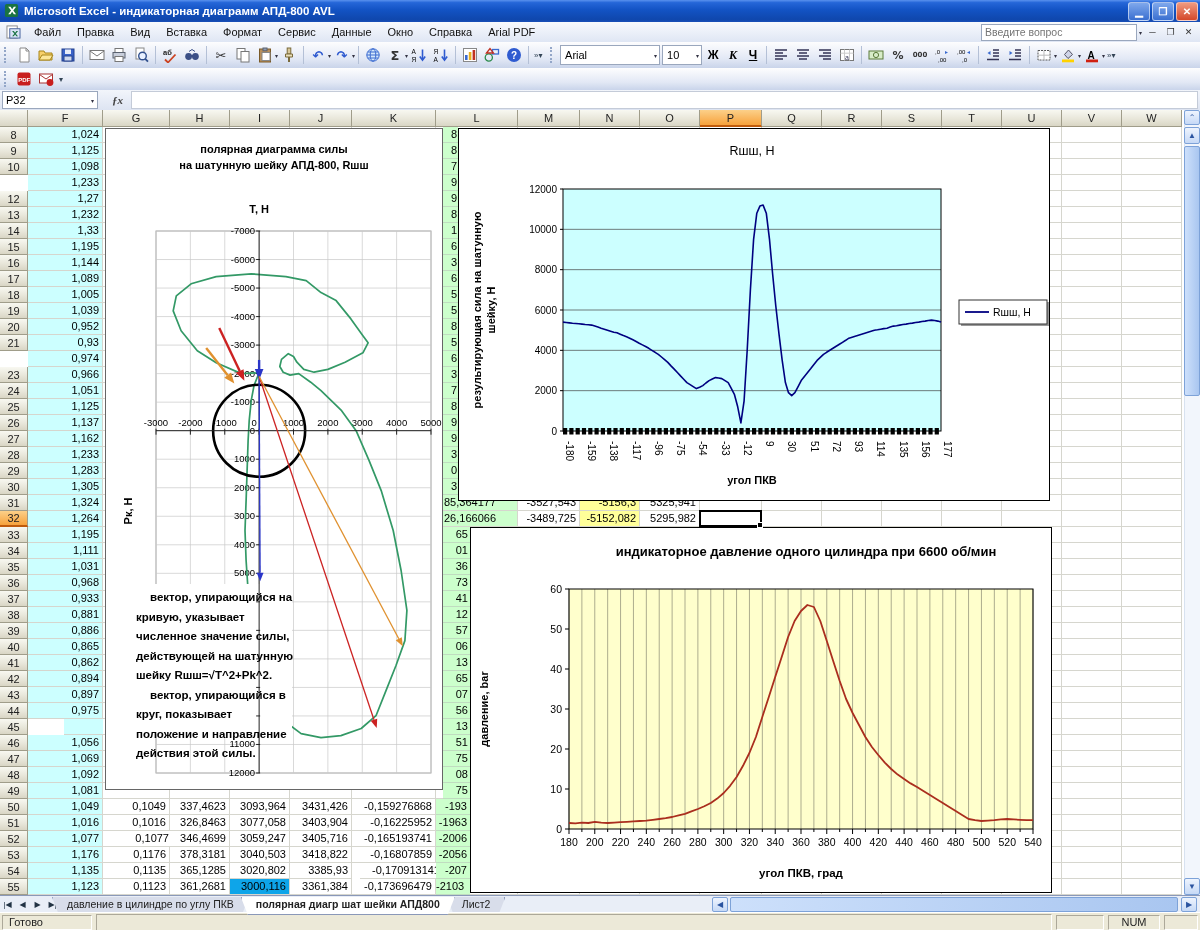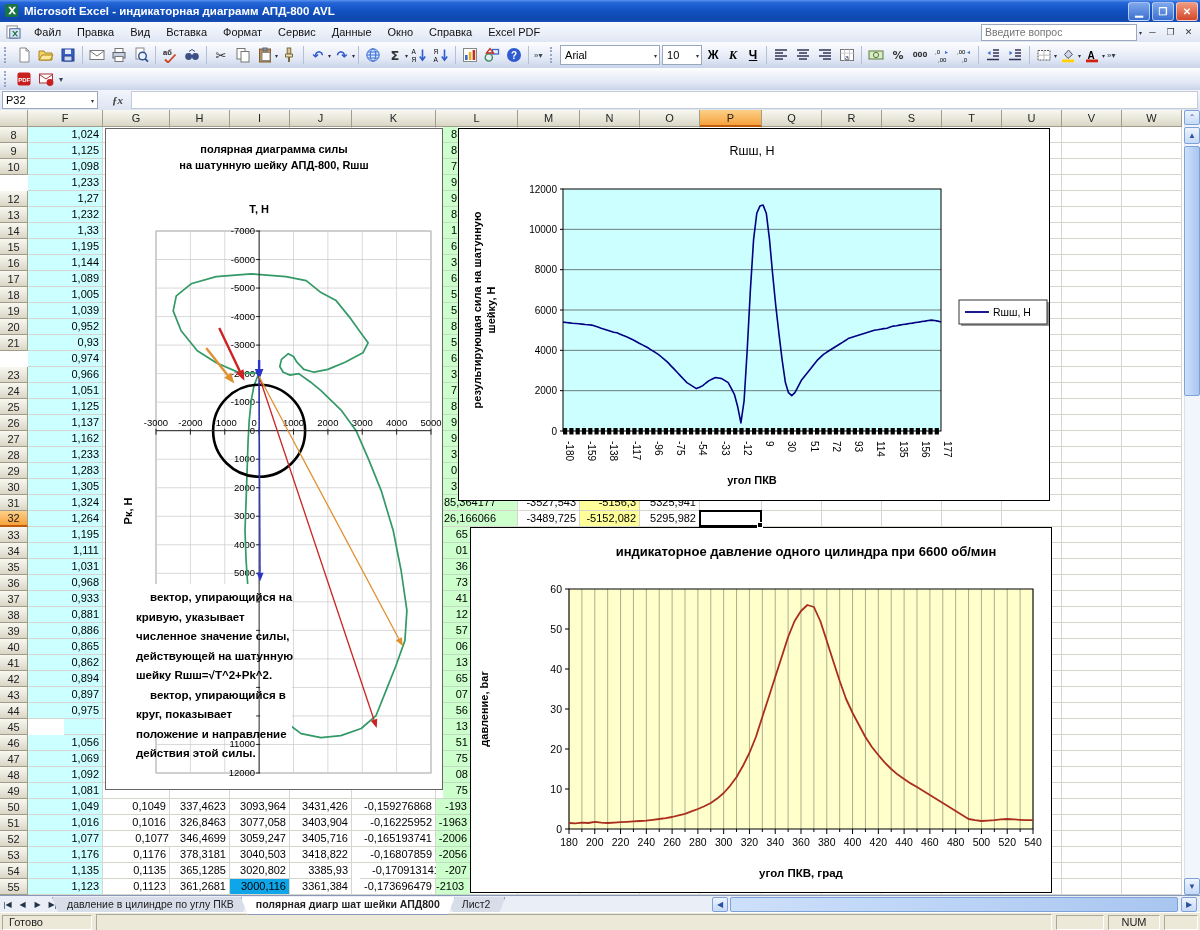--- a/index.html
+++ b/index.html
@@ -114,21 +114,21 @@
     <span id="menu-items" style="display:flex">
         <span class="menu-item">Файл</span>
         <span class="menu-item">Правка</span>
         <span class="menu-item">Вид</span>
         <span class="menu-item">Вставка</span>
         <span class="menu-item">Формат</span>
         <span class="menu-item">Сервис</span>
         <span class="menu-item">Данные</span>
         <span class="menu-item">Окно</span>
         <span class="menu-item">Справка</span>
-        <span class="menu-item">Excel PDF</span>
+        <span class="menu-item">Arial PDF</span>
       </span>
     <span id="qwrap">
       <input id="qbox" placeholder="Введите вопрос" style="">
       <span class="dd">▾</span>
       <span class="mwb">─</span>
       <span class="mwb">❐</span>
       <span class="mwb">✕</span>
     </span>
   </div>
 

